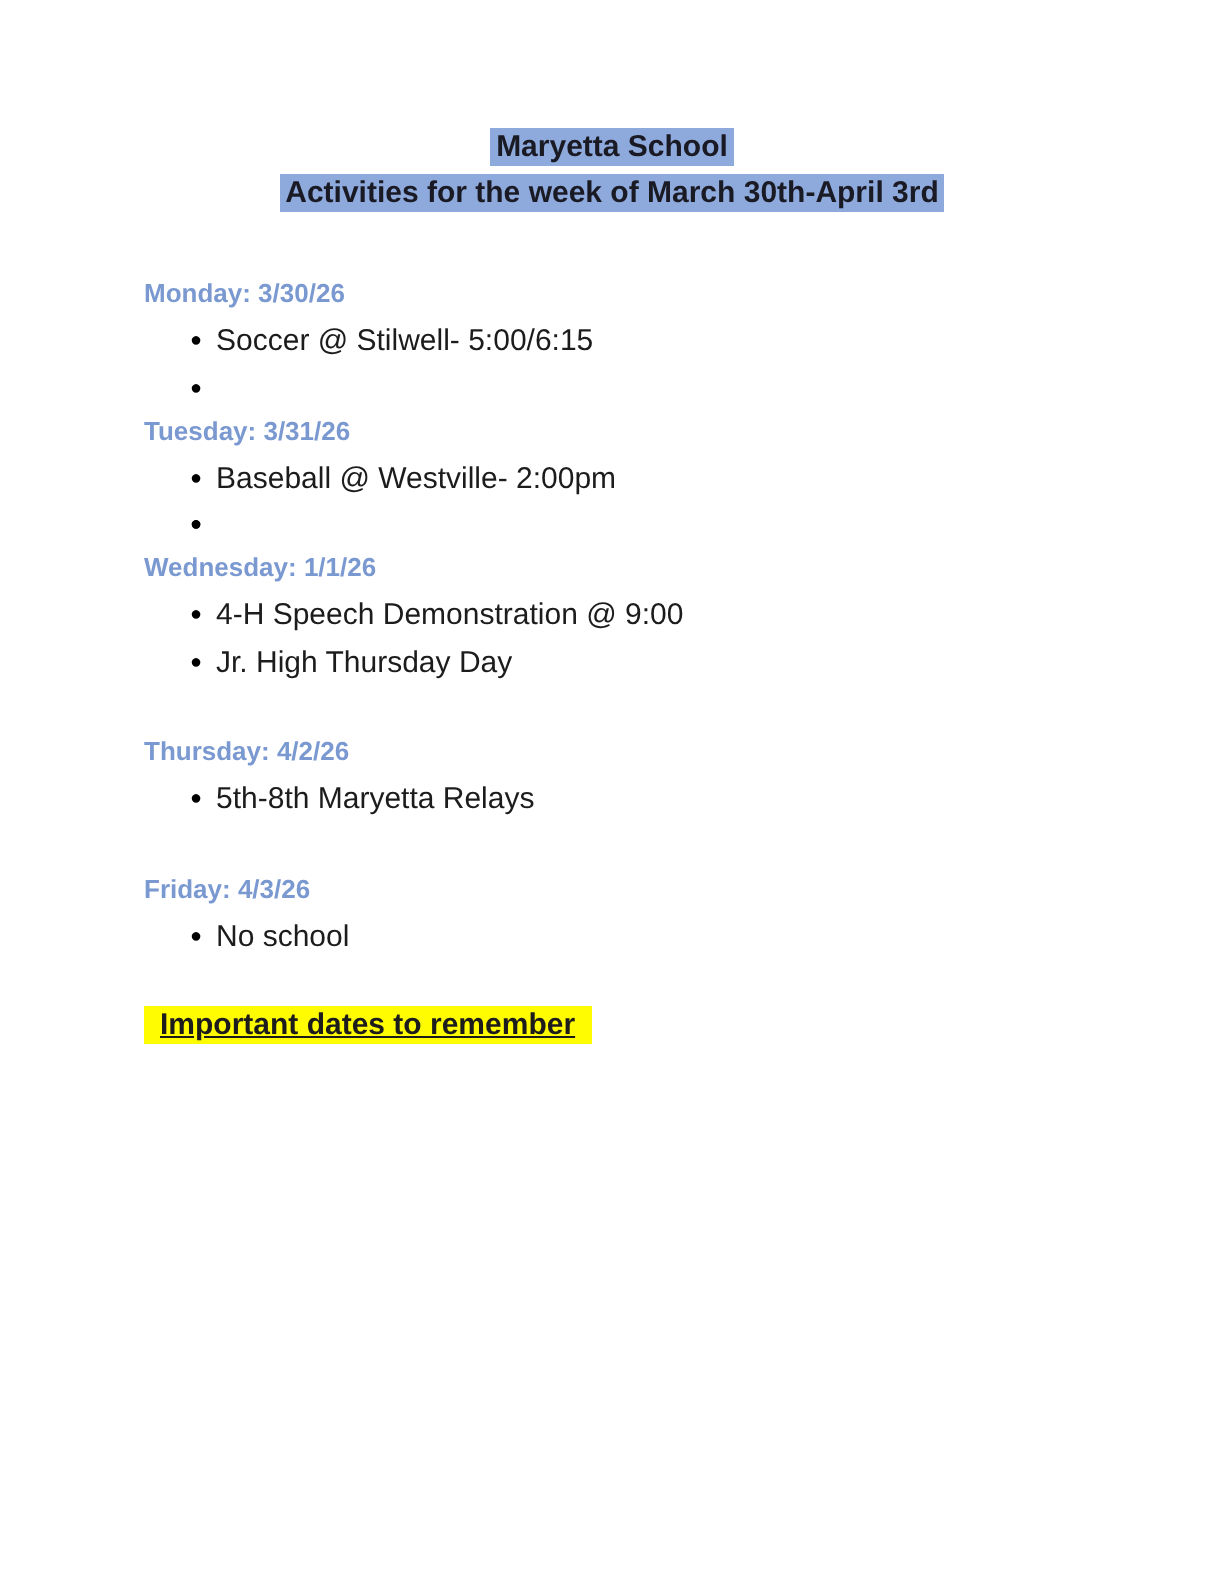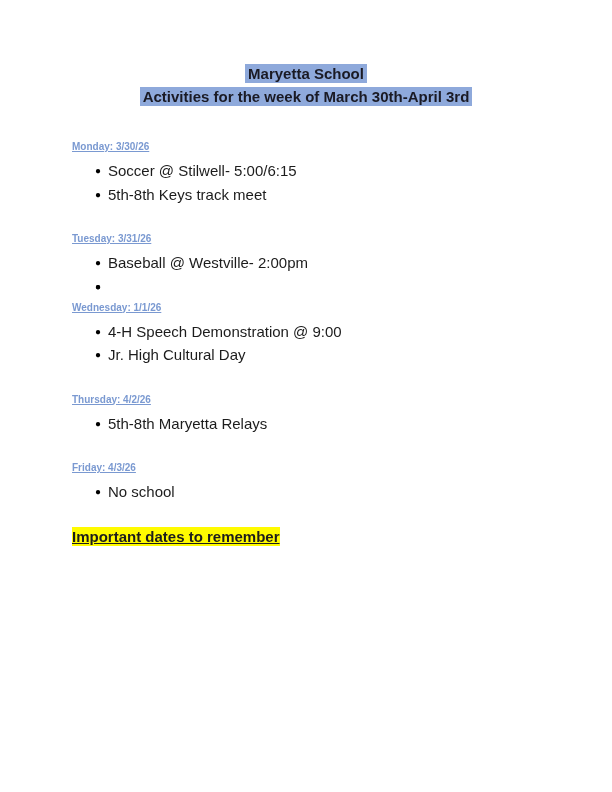--- a/index.html
+++ b/index.html
@@ -39,25 +39,24 @@
   .hl-blue {
     background: var(--title-highlight);
     color: var(--title-text);
     font-weight: bold;
     padding: 1px 3px;
   }
 
   
   .day-section { margin-bottom: 21px; }
   .day-heading {
-    font-size: 10px;
+    font-size: 13px;
     line-height: 23px;
     font-weight: bold;
     color: var(--day-heading);
-    text-decoration: underline;
   }
   .day-list {
     list-style: none;
     margin-top: 1px;
   }
   .day-item {
     position: relative;
     padding-left: 36px;
     line-height: 23.5px;
   }
@@ -69,21 +68,21 @@
     line-height: 23.5px;
     color: #000;
   }
 
   
   .important { margin-top: 5px; }
   .hl-yellow {
     background: var(--important-highlight);
     font-weight: bold;
     text-decoration: underline;
-    padding: 1px 0;
+    padding: 1px 8px;
   }
   .important-line { line-height: 24px; margin-top: 2px; }
 
   
   .testing { margin-top: 20px; }
   .testing-line { line-height: 25px; }
 </style>
 </head>
 <body>
 
@@ -98,21 +97,20 @@
   <section class="day-section">
     <h2 class="day-heading">Monday: 3/30/26</h2>
     <ul class="day-list">
   <li class="day-item">
     <span class="bullet">●</span>
     <span class="item-text">Soccer @ Stilwell- 5:00/6:15</span>
   </li>
 
   <li class="day-item">
     <span class="bullet">●</span>
-    <span class="item-text">5th-8th Keys track meet</span>
   </li>
 </ul>
   </section>
 
   <section class="day-section">
     <h2 class="day-heading">Tuesday: 3/31/26</h2>
     <ul class="day-list">
   <li class="day-item">
     <span class="bullet">●</span>
     <span class="item-text">Baseball @ Westville- 2:00pm</span>
@@ -131,21 +129,21 @@
   <section class="day-section">
     <h2 class="day-heading">Wednesday: 1/1/26</h2>
     <ul class="day-list">
   <li class="day-item">
     <span class="bullet">●</span>
     <span class="item-text">4-H Speech Demonstration @ 9:00</span>
   </li>
 
   <li class="day-item">
     <span class="bullet">●</span>
-    <span class="item-text">Jr. High Cultural Day</span>
+    <span class="item-text">Jr. High Thursday Day</span>
   </li>
 </ul>
   </section>
 
   <section class="day-section">
     <h2 class="day-heading">Thursday: 4/2/26</h2>
     <ul class="day-list">
   <li class="day-item">
     <span class="bullet">●</span>
     <span class="item-text">5th-8th Maryetta Relays</span>

